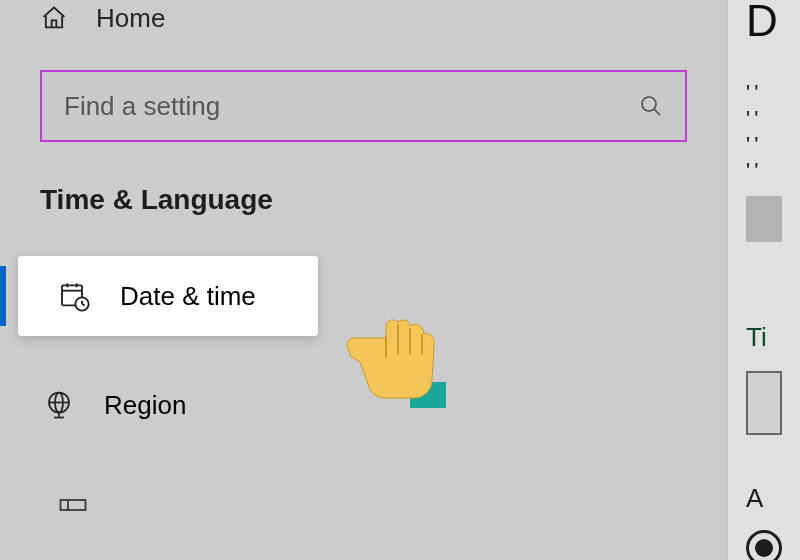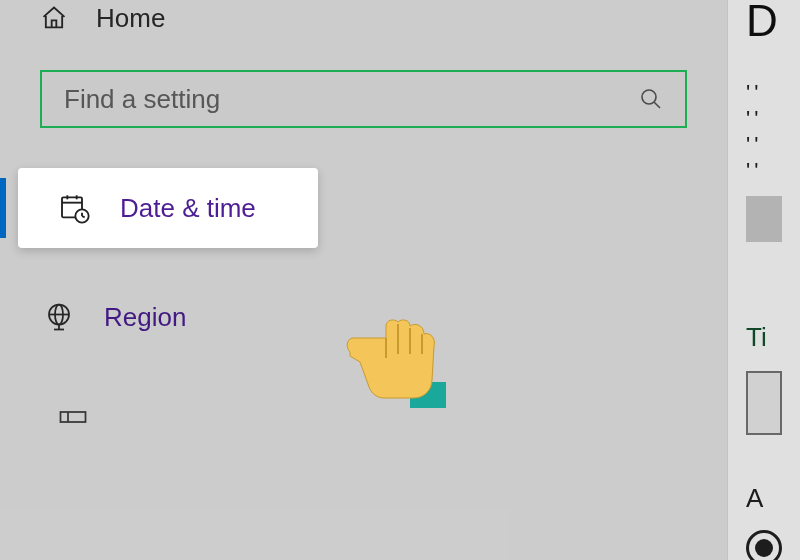--- a/index.html
+++ b/index.html
@@ -42,22 +42,22 @@
     align-items: center;
     gap: 28px;
     padding: 0 40px;
     height: 48px;
     margin-top: -6px;
     color: #2b2b2b;
     font-size: 26px;
   }
   .search-box {
     margin: 28px 40px 0 40px;
-    border: 2px solid #22c55e;
-    height: 58px;
+    border: 2px solid #d946ef;
+    height: 72px;
     display: flex;
     align-items: center;
     padding: 0 22px;
     color: #636363;
     font-size: 26px;
     background: #e6e6e6;
     justify-content: space-between;
   }
   .search-box .placeholder { color: #636363; }
   .section-title {
@@ -65,21 +65,21 @@
     font-size: 28px;
     font-weight: 600;
     color: #222;
   }
   .nav-item {
     display: flex;
     align-items: center;
     gap: 30px;
     padding: 0 40px 0 58px;
     height: 70px;
-    color: #4c1d95;
+    color: #000000;
     font-size: 26px;
     cursor: pointer;
     position: relative;
   }
   .nav-item.selected {
     background: #fff;
     box-shadow: 0 3px 10px rgba(0,0,0,0.18);
     border-radius: 4px;
     margin: 40px 14px 0 18px;
     padding-left: 40px;
@@ -178,20 +178,21 @@
     <div class="search-box">
       <span class="placeholder" textcontent="Find a setting">Find a setting</span>
       <span class="icon">
         <svg width="24" height="24" viewBox="0 0 24 24" fill="none" stroke="#555" stroke-width="1.6">
           <circle cx="10" cy="10" r="7"></circle>
           <line x1="15" y1="15" x2="21" y2="21"></line>
         </svg>
       </span>
     </div>
 
+    <div class="section-title">Time &amp; Language</div>
 
     <div class="nav-item selected">
       <span class="icon">
         <svg width="32" height="32" viewBox="0 0 24 24" fill="none" stroke="#222" stroke-width="1.4">
           <rect x="3" y="4" width="15" height="15" rx="1"></rect>
           <line x1="3" y1="8" x2="18" y2="8"></line>
           <line x1="7" y1="2.5" x2="7" y2="5.5"></line>
           <line x1="14" y1="2.5" x2="14" y2="5.5"></line>
           <circle cx="18" cy="18" r="5" fill="#fff"></circle>
           <line x1="18" y1="15.5" x2="18" y2="18"></line>

